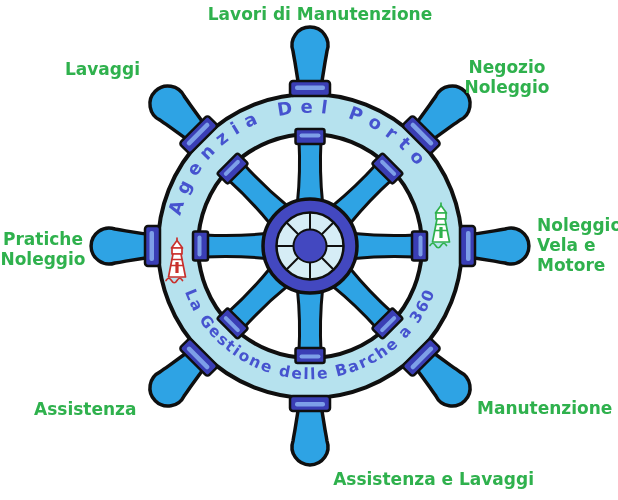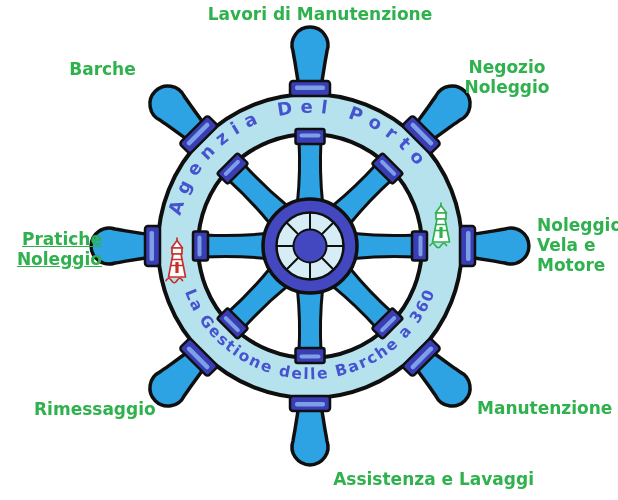--- a/index.html
+++ b/index.html
@@ -15,21 +15,21 @@
     color:#2FB14D;
     font-weight:bold;
     font-size:17px;
     line-height:1.18;
     white-space:nowrap;
   }
   .label .ln{display:block;}
   #lab-top{left:20px;top:4px;width:600px;text-align:center;}
   #lab-top-left{left:55px;top:59px;width:95px;text-align:center;}
   #lab-top-right{left:453px;top:57px;width:108px;text-align:center;}
-  #lab-left{left:16px;top:229px;width:86px;text-align:right;text-decoration:underline;}
+  #lab-left{left:0px;top:229px;width:86px;text-align:center;}
   #lab-right{left:537px;top:215px;text-align:left;}
   #lab-bottom-left{left:34px;top:399px;}
   #lab-bottom-right{left:477px;top:398px;}
   #lab-bottom{left:120px;top:469px;width:414px;text-align:right;}
   svg{position:absolute;left:0;top:0;}
   .ring-text{
     font-family:"DejaVu Sans", sans-serif;
     font-weight:bold;
     fill:#4653CF;
   }
@@ -147,38 +147,38 @@
       <use href="#hcollar" transform="translate(310,246) rotate(180)"></use>
       <use href="#hcollar" transform="translate(310,246) rotate(225)"></use>
       <use href="#hcollar" transform="translate(310,246) rotate(270)"></use>
       <use href="#hcollar" transform="translate(310,246) rotate(315)"></use>
     </g>
   </svg>
 
   <div id="lab-top" class="label">Lavori di Manutenzione</div>
 
   <div id="lab-top-left" class="label">
-    <span class="ln">Barche</span>
+    <span class="ln">Lavaggi</span>
   </div>
 
   <div id="lab-top-right" class="label">
     <span class="ln">Negozio</span>
     <span class="ln">Noleggio</span>
   </div>
 
   <div id="lab-left" class="label">
     <span class="ln">Pratiche</span>
     <span class="ln">Noleggio</span>
   </div>
 
   <div id="lab-right" class="label">
     <span class="ln">Noleggio</span>
     <span class="ln">Vela e</span>
     <span class="ln">Motore</span>
   </div>
 
-  <div id="lab-bottom-left" class="label">Rimessaggio</div>
+  <div id="lab-bottom-left" class="label">Assistenza</div>
 
   <div id="lab-bottom-right" class="label">Manutenzione</div>
 
   <div id="lab-bottom" class="label">Assistenza e Lavaggi</div>
 
 </div>
 
 </body></html>

